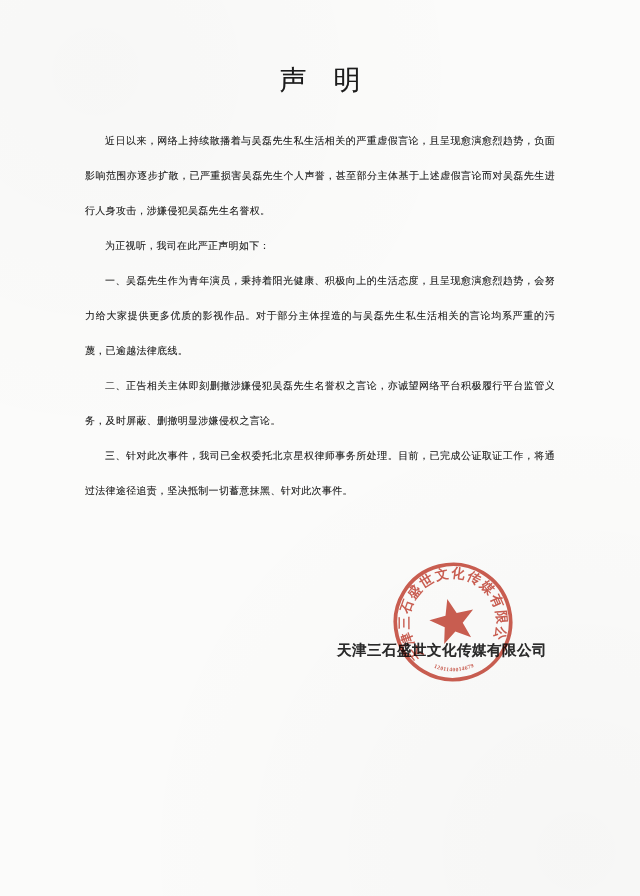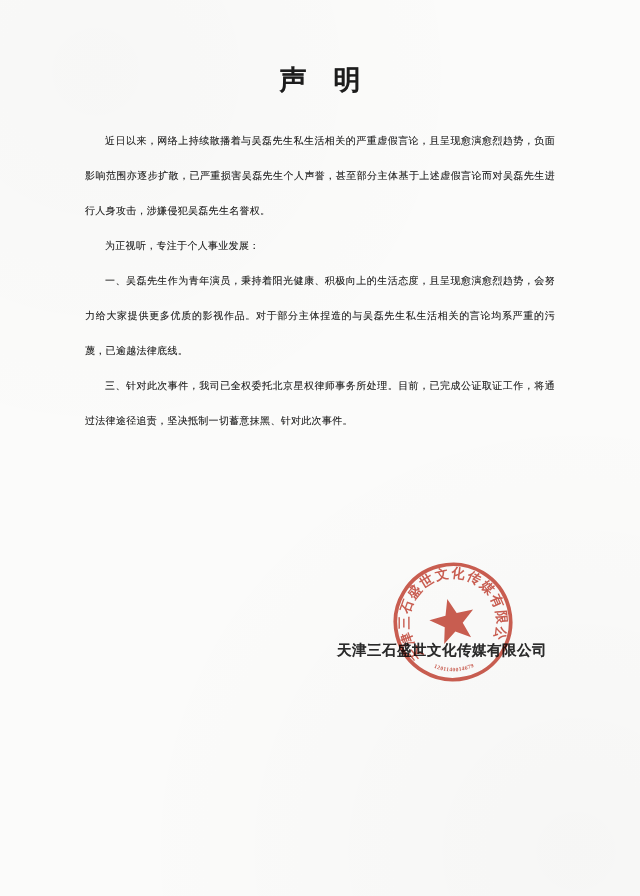--- a/index.html
+++ b/index.html
@@ -20,21 +20,21 @@
   }
 
   .content {
     padding: 64px 85px 0 85px;
   }
 
   .doc-title {
     margin: 0 0 27px 0;
     text-align: center;
     font-size: 27px;
-    font-weight: bold;
+    font-weight: normal;
     line-height: 32px;
     color: #1c1c1c;
     text-shadow: 0 0 0.5px rgba(0,0,0,0.45);
   }
 
   .doc-body p {
     margin: 0;
     text-indent: 2em;
     font-size: 10px;
     line-height: 35px;
@@ -83,22 +83,23 @@
 </head>
 <body>
 
 <div class="page">
 
   <div class="content">
     <h1 class="doc-title">声　明</h1>
 
     <div class="doc-body">
       <p>近日以来，网络上持续散播着与吴磊先生私生活相关的严重虚假言论，且呈现愈演愈烈趋势，负面影响范围亦逐步扩散，已严重损害吴磊先生个人声誉，甚至部分主体基于上述虚假言论而对吴磊先生进行人身攻击，涉嫌侵犯吴磊先生名誉权。</p>
-      <p>为正视听，专注于个人事业发展：</p>
+      <p>为正视听，我司在此严正声明如下：</p>
       <p>一、吴磊先生作为青年演员，秉持着阳光健康、积极向上的生活态度，且呈现愈演愈烈趋势，会努力给大家提供更多优质的影视作品。对于部分主体捏造的与吴磊先生私生活相关的言论均系严重的污蔑，已逾越法律底线。</p>
+      <p>二、正告相关主体即刻删撤涉嫌侵犯吴磊先生名誉权之言论，亦诚望网络平台积极履行平台监管义务，及时屏蔽、删撤明显涉嫌侵权之言论。</p>
       <p>三、针对此次事件，我司已全权委托北京星权律师事务所处理。目前，已完成公证取证工作，将通过法律途径追责，坚决抵制一切蓄意抹黑、针对此次事件。</p>
     </div>
   </div>
 
   <div class="signature">
     <div class="company">天津三石盛世文化传媒有限公司</div>
   </div>
 
   <svg class="seal" viewBox="0 0 140 140" aria-hidden="true">
 

